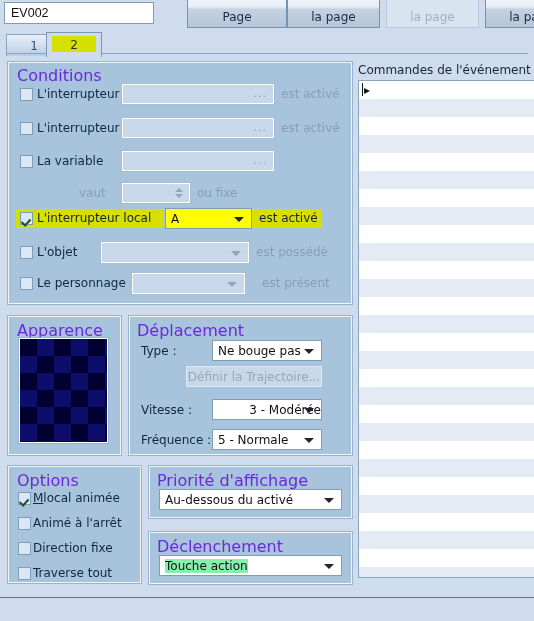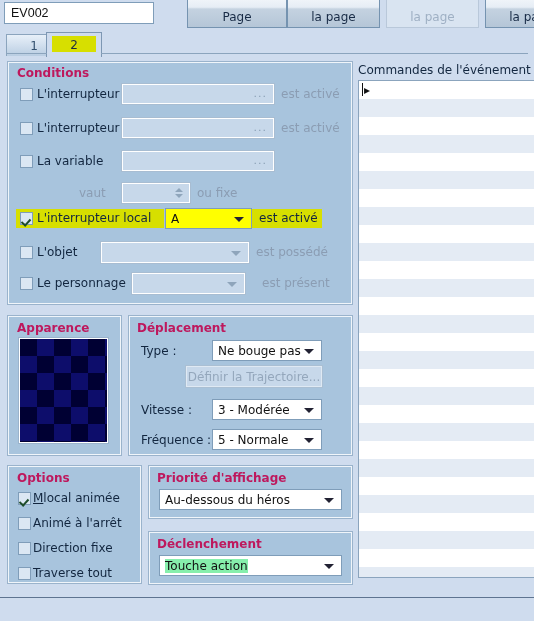--- a/index.html
+++ b/index.html
@@ -49,21 +49,21 @@
   #tab2mask{left:47px;top:52px;width:54px;height:3px;background:#cfdcee;}
 
   
   .group{
     box-sizing:border-box;
     background:#a8c4dd;
     border:1px solid #f0f5fa;
     outline:1px solid #9ab3cc;
   }
   .gtitle{
-    position:absolute;font-weight:bold;font-size:12px;color:#be185d;
+    position:absolute;font-weight:normal;font-size:16px;color:#6d28d9;
   }
 
   
   .cb{
     position:absolute;width:13px;height:13px;box-sizing:border-box;
     background:#dbe7f3;border:1px solid #7f9db9;
   }
   .cb.checked::after{
     content:"";position:absolute;left:2px;top:4px;
     width:4px;height:7px;border:solid #1e4d2b;border-width:0 2px 2px 0;
@@ -254,21 +254,21 @@
 <div class="combo" style="left:212px;top:340px;width:110px;">
   <span>Ne bouge pas</span>
   <span class="arrow"></span>
 </div>
 
 <div class="flatbtn" style="left:186px;top:366px;width:136px;">
   <span>Définir la Trajectoire...</span>
 </div>
 
 <div class="lbl" style="left:141px;top:403px;">Vitesse :</div>
-<div class="combo" style="left:212px;top:399px;width:110px;">
+<div class="combo" style="left:212px;top:399px;width:110px;justify-content:flex-end;">
   <span>3 - Modérée</span>
   <span class="arrow"></span>
 </div>
 
 <div class="lbl" style="left:141px;top:433px;">Fréquence :</div>
 <div class="combo" style="left:212px;top:429px;width:110px;">
   <span>5 - Normale</span>
   <span class="arrow"></span>
 </div>
 
@@ -283,21 +283,21 @@
 
 <div class="cb" style="left:18px;top:542px;"></div>
 <div class="lbl" style="left:33px;top:541px;">Direction fixe</div>
 
 <div class="cb" style="left:18px;top:567px;"></div>
 <div class="lbl" style="left:33px;top:566px;">Traverse tout</div>
 
 <div class="abs group" style="left:149px;top:466px;width:203px;height:52px;"></div>
 <div class="gtitle" style="left:157px;top:471px;">Priorité d'affichage</div>
 <div class="combo" style="left:159px;top:489px;width:183px;">
-  <span>Au-dessous du héros</span>
+  <span>Au-dessous du activé</span>
   <span class="arrow"></span>
 </div>
 
 <div class="abs group" style="left:149px;top:532px;width:203px;height:52px;"></div>
 <div class="gtitle" style="left:157px;top:537px;">Déclenchement</div>
 <div class="combo" style="left:159px;top:555px;width:183px;">
   <span class="hl">Touche action</span>
   <span class="arrow"></span>
 </div>
 

